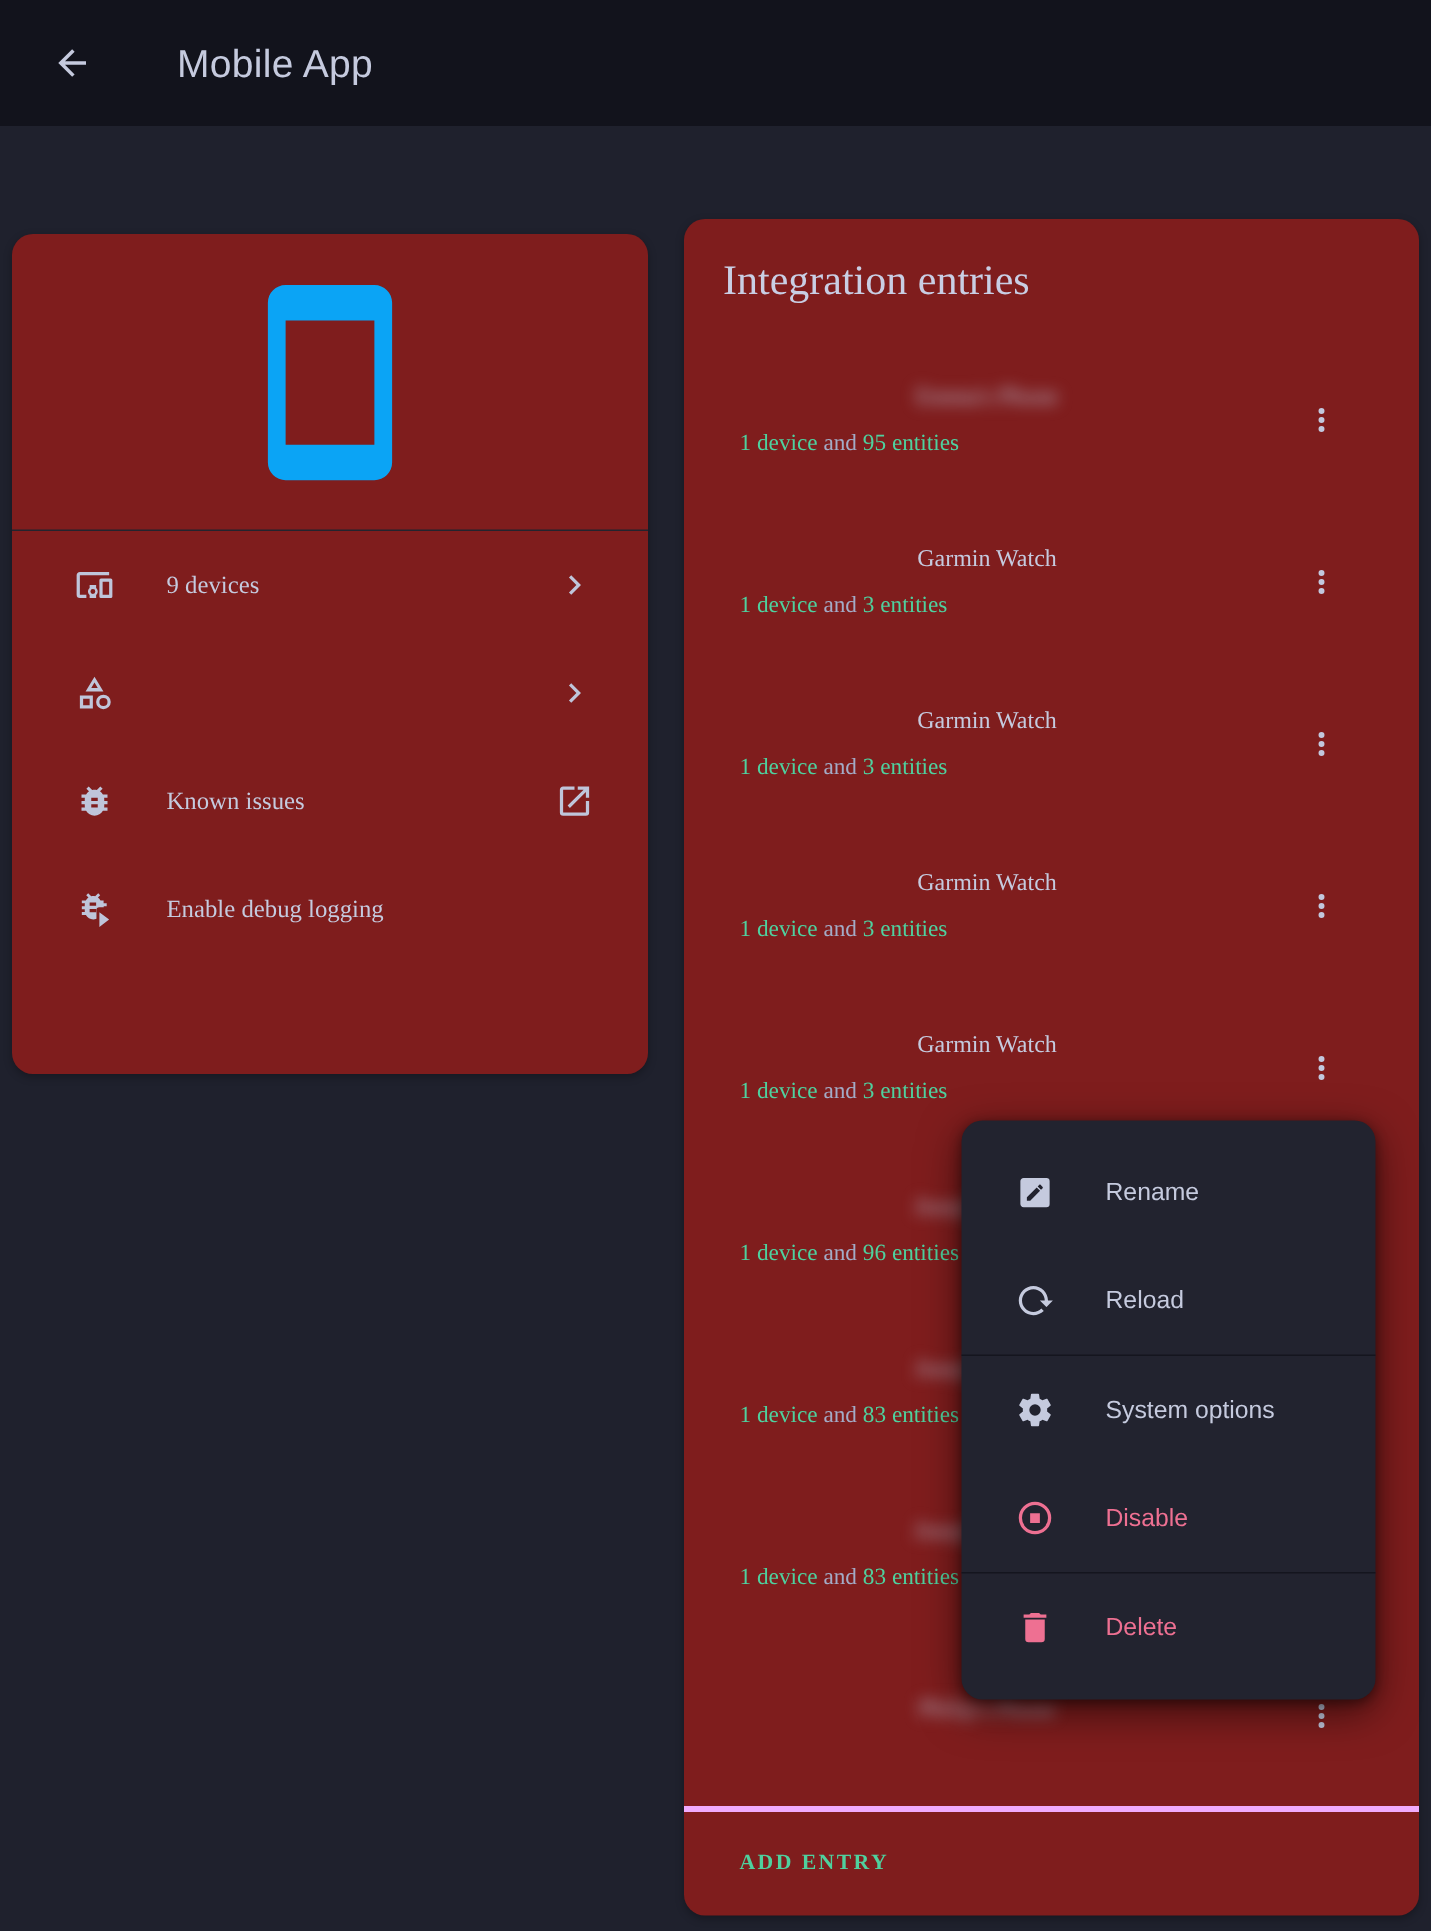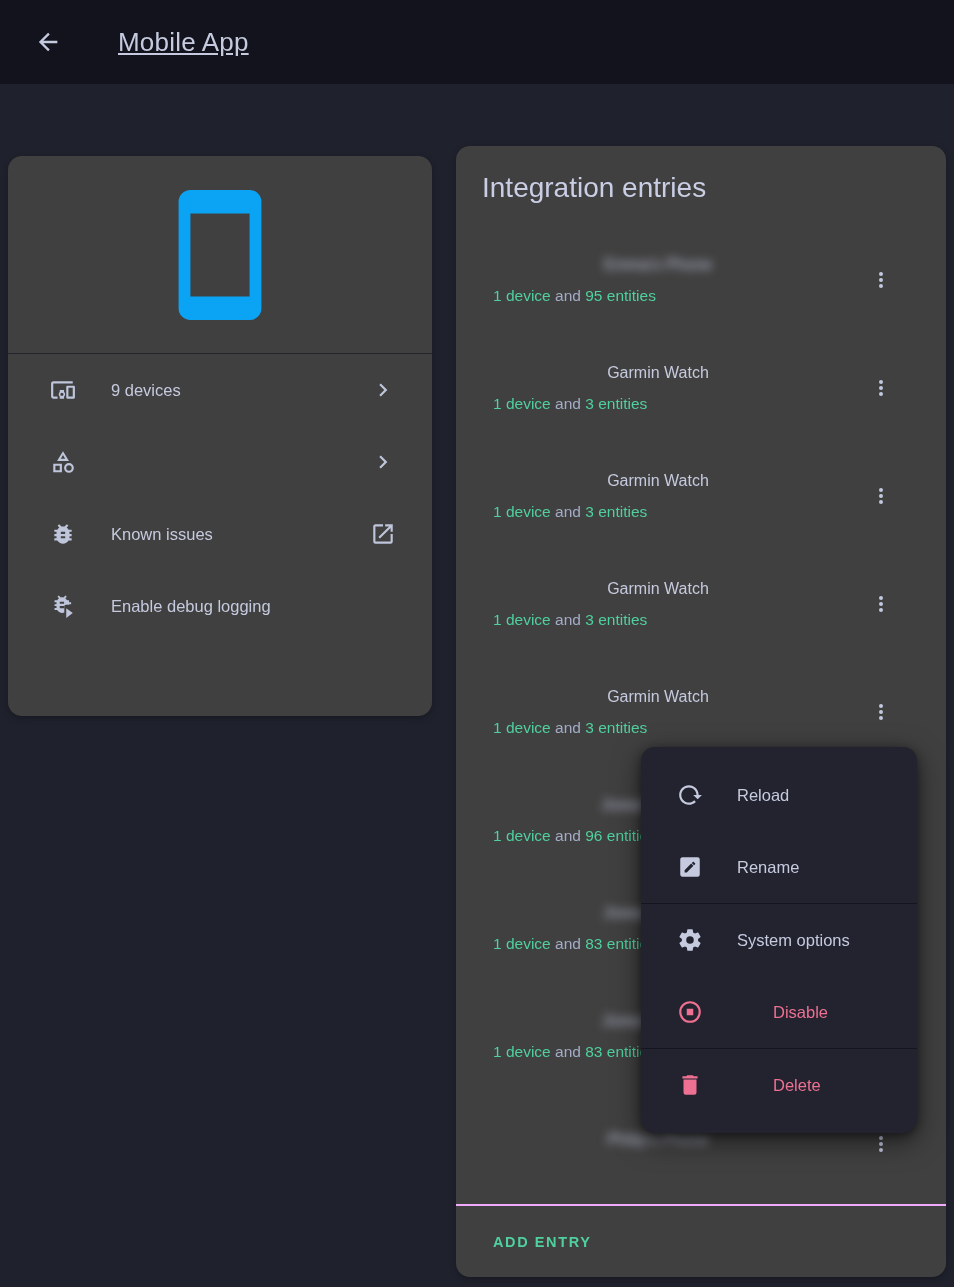--- a/index.html
+++ b/index.html
@@ -10,28 +10,28 @@
     position:relative;overflow:hidden;
     -webkit-font-smoothing:antialiased;
   }
   svg{display:block;fill:currentColor;}
   .icon{display:inline-flex;align-items:center;justify-content:center;flex:0 0 auto;}
 
   
   .topbar{
     position:absolute;left:0;top:0;width:954px;height:84px;
     background:#12131c;display:flex;align-items:center;
-    color:#c5cade;z-index:5;text-decoration:underline;
+    color:#c5cade;z-index:5;
   }
   .back-btn{width:28px;height:28px;margin-left:34px;color:#c5cade;cursor:pointer;background:none;border:none;padding:0;}
   .back-btn svg{width:28px;height:28px;}
   .topbar-title{margin-left:56px;font-size:26px;font-weight:400;letter-spacing:.2px;}
 
   
-  .card{background:#404040;border-radius:14px;position:absolute;box-shadow:0 2px 6px rgba(0,0,0,.28);}
+  .card{background:#7f1d1d;border-radius:14px;position:absolute;box-shadow:0 2px 6px rgba(0,0,0,.28);font-family:Liberation Serif, serif;}
   .info-card{left:8px;top:156px;width:424px;height:560px;overflow:hidden;}
   .info-hero{height:197px;display:flex;align-items:center;justify-content:center;border-bottom:1px solid #23242e;}
   .info-hero .icon{color:#0ba4f5;}
   .info-hero svg{width:142px;height:142px;}
 
   .info-row{height:72px;display:flex;align-items:center;padding:0 36px 0 42px;color:#c5cade;font-size:16.5px;cursor:pointer;}
   .info-row .lead{width:26px;height:26px;margin-right:35px;color:#bfc5da;}
   .info-row .lead svg{width:26px;height:26px;}
   .info-row .row-label{flex:1 1 auto;white-space:nowrap;}
   .info-row .trail{width:26px;height:26px;margin-left:auto;color:#bfc5da;}
@@ -44,35 +44,35 @@
   .entry{height:108px;position:relative;display:flex;flex-direction:column;justify-content:center;padding-left:37px;}
   .entry-name{font-size:16px;line-height:24px;color:#c5cade;margin-bottom:8px;max-width:330px;text-align:center;}
   .entry-name.redacted{filter:blur(5px);color:#b9bed4;}
   .entry-sub{font-size:15.5px;line-height:22px;}
   .entry-sub .num{color:#4fd09e;}
   .entry-sub .conj{color:#a3abc6;}
   .kebab{position:absolute;right:53px;top:50%;transform:translateY(-50%);
     width:24px;height:24px;color:#c2c8de;background:none;border:none;padding:0;cursor:pointer;}
   .kebab svg{width:24px;height:24px;}
 
-  .entries-footer{margin-top:6px;border-top:2px solid #f0abfc;height:72px;display:flex;align-items:center;padding-left:37px;}
+  .entries-footer{margin-top:6px;border-top:4px solid #f0abfc;height:72px;display:flex;align-items:center;padding-left:37px;}
   .add-entry{color:#4fd09e;font-size:14.5px;font-weight:700;letter-spacing:1.6px;background:none;border:none;padding:0;cursor:pointer;font-family:inherit;}
 
   
   .menu{
     position:absolute;left:641px;top:747px;width:276px;
     background:#22232f;border-radius:14px;padding:12px 0;
     box-shadow:0 8px 28px rgba(0,0,0,.55), 0 2px 8px rgba(0,0,0,.4);
     z-index:10;
   }
   .menu-item{height:72px;display:flex;align-items:center;color:#c5cade;font-size:16.5px;cursor:pointer;}
   .menu-item .icon{width:26px;height:26px;margin-left:36px;}
   .menu-item .icon svg{width:26px;height:26px;}
   .menu-item .menu-label{margin-left:34px;white-space:nowrap;}
-  .menu-item.danger{color:#ee7092;gap:36px;}
+  .menu-item.danger{color:#ee7092;}
   .menu-divider{height:1px;background:#14151e;}
 </style>
 </head>
 <body>
 
 <header class="topbar">
   <button class="back-btn">
     <span class="icon">
         <svg viewBox="0 0 24 24" aria-hidden="true">
           <path d="M20,11V13H8L13.5,18.5L12.08,19.92L4.16,12L12.08,4.08L13.5,5.5L8,11H20Z"></path>
@@ -294,57 +294,57 @@
   <div class="entries-footer">
     <button class="add-entry">ADD ENTRY</button>
   </div>
 </section>
 
 <div class="menu">
 
     <div class="menu-item">
       <span class="icon">
         <svg viewBox="0 0 24 24" aria-hidden="true">
+          <path fill-rule="evenodd" d="M19,3A2,2 0 0,1 21,5V19A2,2 0 0,1 19,21H5C3.89,21 3,20.1 3,19V5C3,3.89 3.89,3 5,3H19M16.7,9.35C16.92,9.14 16.92,8.79 16.7,8.58L15.42,7.3C15.21,7.08 14.86,7.08 14.65,7.3L13.65,8.3L15.7,10.35L16.7,9.35M7,14.94V17H9.06L15.12,10.94L13.06,8.88L7,14.94Z"></path>
+        </svg>
+      </span>
+      <span class="menu-label">Rename</span>
+    </div>
+
+    <div class="menu-item">
+      <span class="icon">
+        <svg viewBox="0 0 24 24" aria-hidden="true">
           <path d="M2 12C2 16.97 6.03 21 11 21C13.39 21 15.68 20.06 17.4 18.4L15.9 16.9C14.63 18.25 12.86 19 11 19C7.13 19 4 15.87 4 12C4 8.13 7.13 5 11 5C14.87 5 18 8.13 18 12H15L19 16H19.1L23 12H20C20 7.03 15.97 3 11 3C6.03 3 2 7.03 2 12Z"></path>
         </svg>
       </span>
       <span class="menu-label">Reload</span>
     </div>
+    <div class="menu-divider"></div>
 
     <div class="menu-item">
       <span class="icon">
         <svg viewBox="0 0 24 24" aria-hidden="true">
-          <path fill-rule="evenodd" d="M19,3A2,2 0 0,1 21,5V19A2,2 0 0,1 19,21H5C3.89,21 3,20.1 3,19V5C3,3.89 3.89,3 5,3H19M16.7,9.35C16.92,9.14 16.92,8.79 16.7,8.58L15.42,7.3C15.21,7.08 14.86,7.08 14.65,7.3L13.65,8.3L15.7,10.35L16.7,9.35M7,14.94V17H9.06L15.12,10.94L13.06,8.88L7,14.94Z"></path>
-        </svg>
-      </span>
-      <span class="menu-label">Rename</span>
+          <path d="M12,15.5A3.5,3.5 0 0,1 8.5,12A3.5,3.5 0 0,1 12,8.5A3.5,3.5 0 0,1 15.5,12A3.5,3.5 0 0,1 12,15.5M19.43,12.97C19.47,12.65 19.5,12.33 19.5,12C19.5,11.67 19.47,11.34 19.43,11L21.54,9.37C21.73,9.22 21.78,8.95 21.66,8.73L19.66,5.27C19.54,5.05 19.27,4.96 19.05,5.05L16.56,6.05C16.04,5.66 15.5,5.32 14.87,5.07L14.5,2.42C14.46,2.18 14.25,2 14,2H10C9.75,2 9.54,2.18 9.5,2.42L9.13,5.07C8.5,5.32 7.96,5.66 7.44,6.05L4.95,5.05C4.73,4.96 4.46,5.05 4.34,5.27L2.34,8.73C2.21,8.95 2.27,9.22 2.46,9.37L4.57,11C4.53,11.34 4.5,11.67 4.5,12C4.5,12.33 4.53,12.65 4.57,12.97L2.46,14.63C2.27,14.78 2.21,15.05 2.34,15.27L4.34,18.73C4.46,18.95 4.73,19.03 4.95,18.95L7.44,17.94C7.96,18.34 8.5,18.68 9.13,18.93L9.5,21.58C9.54,21.82 9.75,22 10,22H14C14.25,22 14.46,21.82 14.5,21.58L14.87,18.93C15.5,18.67 16.04,18.34 16.56,17.94L19.05,18.95C19.27,19.03 19.54,18.95 19.66,18.73L21.66,15.27C21.78,15.05 21.73,14.78 21.54,14.63L19.43,12.97Z"></path>
+        </svg>
+      </span>
+      <span class="menu-label">System options</span>
+    </div>
+
+    <div class="menu-item danger">
+      <span class="icon">
+        <svg viewBox="0 0 24 24" aria-hidden="true">
+          <path d="M12,2A10,10 0 0,0 2,12A10,10 0 0,0 12,22A10,10 0 0,0 22,12A10,10 0 0,0 12,2M12,4A8,8 0 0,1 20,12A8,8 0 0,1 12,20A8,8 0 0,1 4,12A8,8 0 0,1 12,4M9,9V15H15V9H9Z"></path>
+        </svg>
+      </span>
+      <span class="menu-label">Disable</span>
     </div>
     <div class="menu-divider"></div>
 
-    <div class="menu-item">
-      <span class="icon">
-        <svg viewBox="0 0 24 24" aria-hidden="true">
-          <path d="M12,15.5A3.5,3.5 0 0,1 8.5,12A3.5,3.5 0 0,1 12,8.5A3.5,3.5 0 0,1 15.5,12A3.5,3.5 0 0,1 12,15.5M19.43,12.97C19.47,12.65 19.5,12.33 19.5,12C19.5,11.67 19.47,11.34 19.43,11L21.54,9.37C21.73,9.22 21.78,8.95 21.66,8.73L19.66,5.27C19.54,5.05 19.27,4.96 19.05,5.05L16.56,6.05C16.04,5.66 15.5,5.32 14.87,5.07L14.5,2.42C14.46,2.18 14.25,2 14,2H10C9.75,2 9.54,2.18 9.5,2.42L9.13,5.07C8.5,5.32 7.96,5.66 7.44,6.05L4.95,5.05C4.73,4.96 4.46,5.05 4.34,5.27L2.34,8.73C2.21,8.95 2.27,9.22 2.46,9.37L4.57,11C4.53,11.34 4.5,11.67 4.5,12C4.5,12.33 4.53,12.65 4.57,12.97L2.46,14.63C2.27,14.78 2.21,15.05 2.34,15.27L4.34,18.73C4.46,18.95 4.73,19.03 4.95,18.95L7.44,17.94C7.96,18.34 8.5,18.68 9.13,18.93L9.5,21.58C9.54,21.82 9.75,22 10,22H14C14.25,22 14.46,21.82 14.5,21.58L14.87,18.93C15.5,18.67 16.04,18.34 16.56,17.94L19.05,18.95C19.27,19.03 19.54,18.95 19.66,18.73L21.66,15.27C21.78,15.05 21.73,14.78 21.54,14.63L19.43,12.97Z"></path>
-        </svg>
-      </span>
-      <span class="menu-label">System options</span>
-    </div>
-
     <div class="menu-item danger">
       <span class="icon">
         <svg viewBox="0 0 24 24" aria-hidden="true">
-          <path d="M12,2A10,10 0 0,0 2,12A10,10 0 0,0 12,22A10,10 0 0,0 22,12A10,10 0 0,0 12,2M12,4A8,8 0 0,1 20,12A8,8 0 0,1 12,20A8,8 0 0,1 4,12A8,8 0 0,1 12,4M9,9V15H15V9H9Z"></path>
-        </svg>
-      </span>
-      <span class="menu-label">Disable</span>
-    </div>
-    <div class="menu-divider"></div>
-
-    <div class="menu-item danger">
-      <span class="icon">
-        <svg viewBox="0 0 24 24" aria-hidden="true">
           <path d="M19,4H15.5L14.5,3H9.5L8.5,4H5V6H19M6,19A2,2 0 0,0 8,21H16A2,2 0 0,0 18,19V7H6V19Z"></path>
         </svg>
       </span>
       <span class="menu-label">Delete</span>
     </div>
 
 </div>
 
 </body></html>

